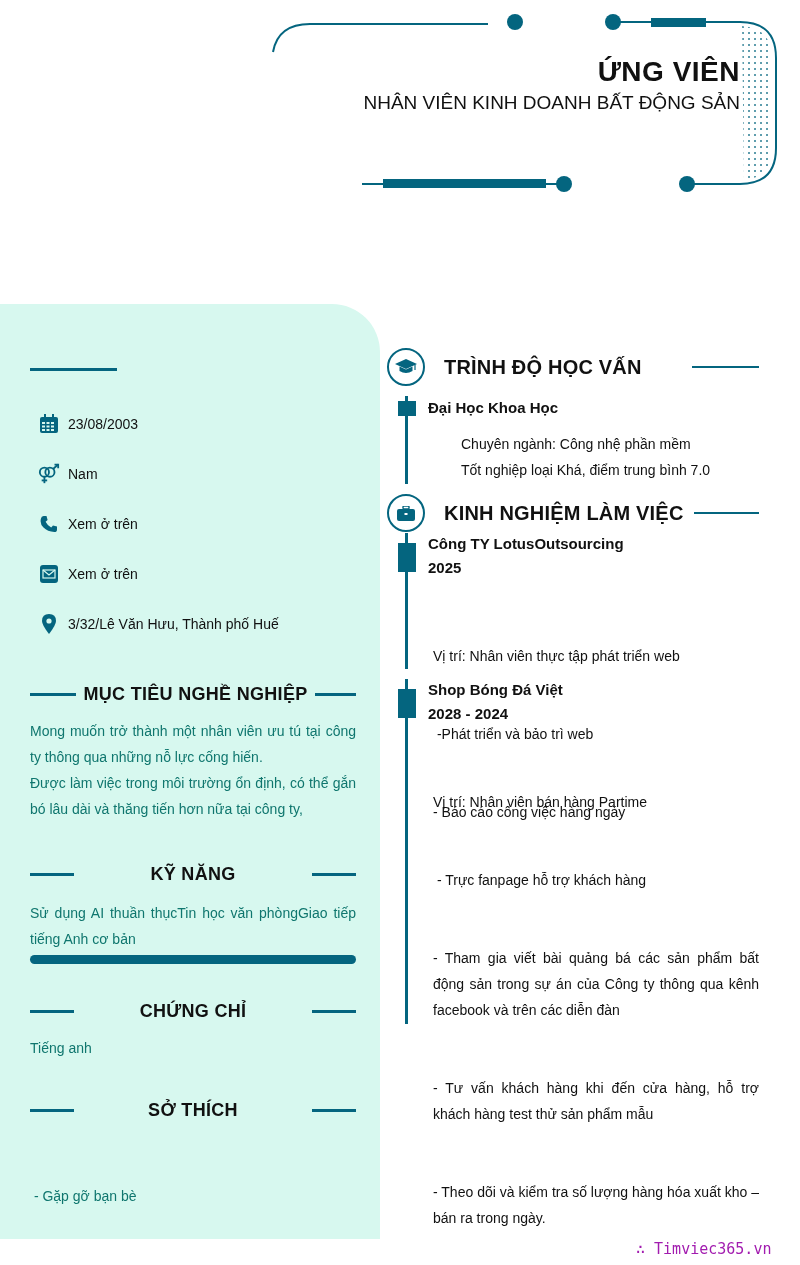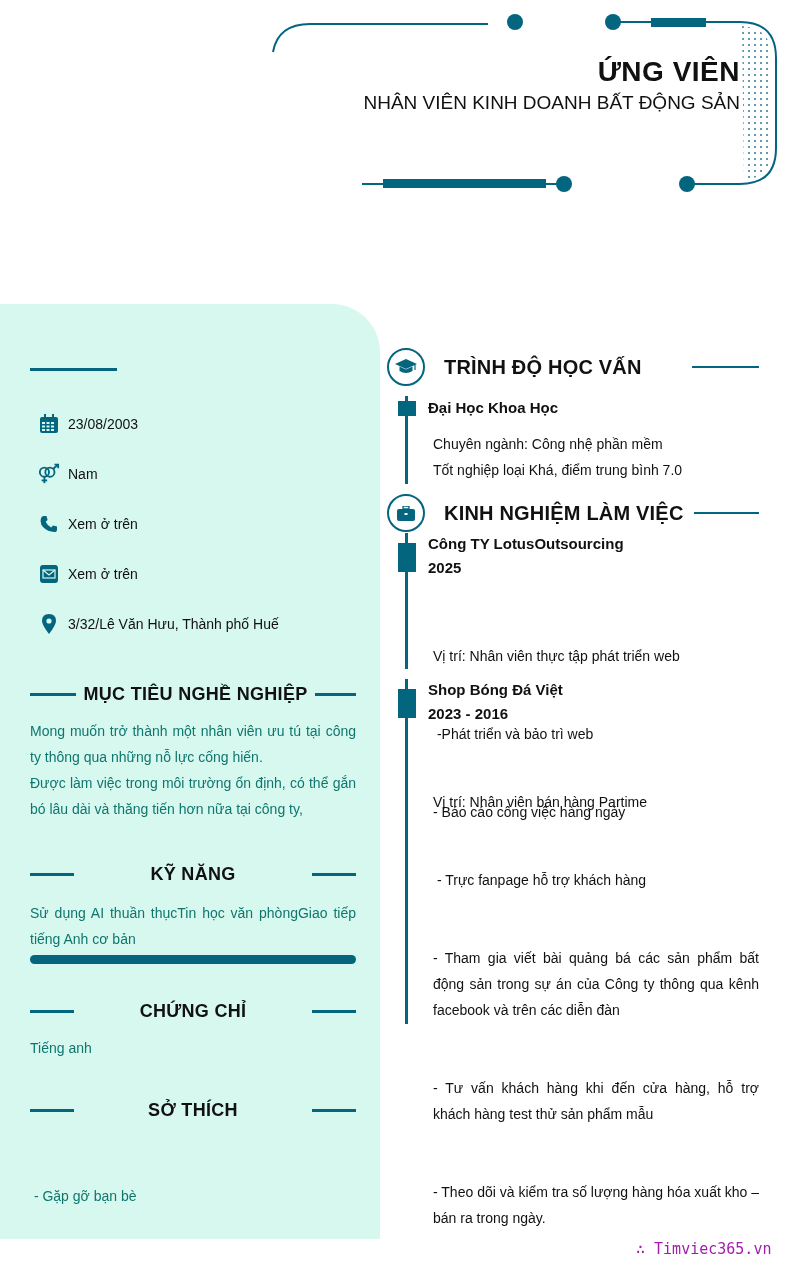--- a/index.html
+++ b/index.html
@@ -192,21 +192,21 @@
         <path d="M4.5 7.5 V12 Q11 16 17.5 12 V7.5 L11 10.5 Z" fill="#04657f"></path>
         <line x1="20" y1="5.5" x2="20" y2="11" stroke="#04657f" stroke-width="1.2"></line>
       </svg>
   </div>
   <div class="title">TRÌNH ĐỘ HỌC VẤN</div>
   <div class="line" style="margin-left:50px;"></div>
 </div>
 <div class="vline" style="top:396px; height:88px;"></div>
 <div class="marker" style="top:401px; height:15px;"></div>
 <div class="r-title" style="top:396px;">Đại Học Khoa Học</div>
-<div class="r-body" style="top:431px;">
+<div class="r-body" style="top:431px;margin-left:28px;">
   <div>Chuyên ngành: Công nhệ phần mềm</div>
   <div>Tốt nghiệp loại Khá, điểm trung bình 7.0</div>
 </div>
 
 <div class="r-head" style="top:494px;">
   <div class="circ">
     <svg width="18" height="15" viewBox="0 0 18 15">
         <rect x="6" y="0" width="6" height="3" rx="1" fill="none" stroke="#04657f" stroke-width="1.4"></rect>
         <rect x="0" y="3" width="18" height="12" rx="2" fill="#04657f"></rect>
         <rect x="7.5" y="7" width="3" height="2" fill="#fff"></rect>
@@ -225,21 +225,21 @@
 <div class="r-body" style="top:591px; white-space: pre-wrap;">
   <div>Vị trí: Nhân viên thực tập phát triển web</div>
   <div> -Phát triển và bảo trì web</div>
   <div>- Báo cáo công việc hàng ngày</div>
 </div>
 
 <div class="vline" style="top:679px; height:345px;"></div>
 <div class="marker" style="top:689px; height:29px;"></div>
 <div class="r-title" style="top:678px;">
   <div>Shop Bóng Đá Việt</div>
-  <div>2023 - 2016</div>
+  <div>2028 - 2024</div>
 </div>
 <div class="r-body" style="top:737px; white-space: pre-wrap;">
   <div>Vị trí: Nhân viên bán hàng Partime</div>
   <div> - Trực fanpage hỗ trợ khách hàng</div>
   <div>- Tham gia viết bài quảng bá các sản phẩm bất động sản trong sự án của Công ty thông qua kênh facebook và trên các diễn đàn</div>
   <div>- Tư vấn khách hàng khi đến cửa hàng, hỗ trợ khách hàng test thử sản phẩm mẫu</div>
   <div>- Theo dõi và kiểm tra số lượng hàng hóa xuất kho – bán ra trong ngày.</div>
   
   
 </div>

